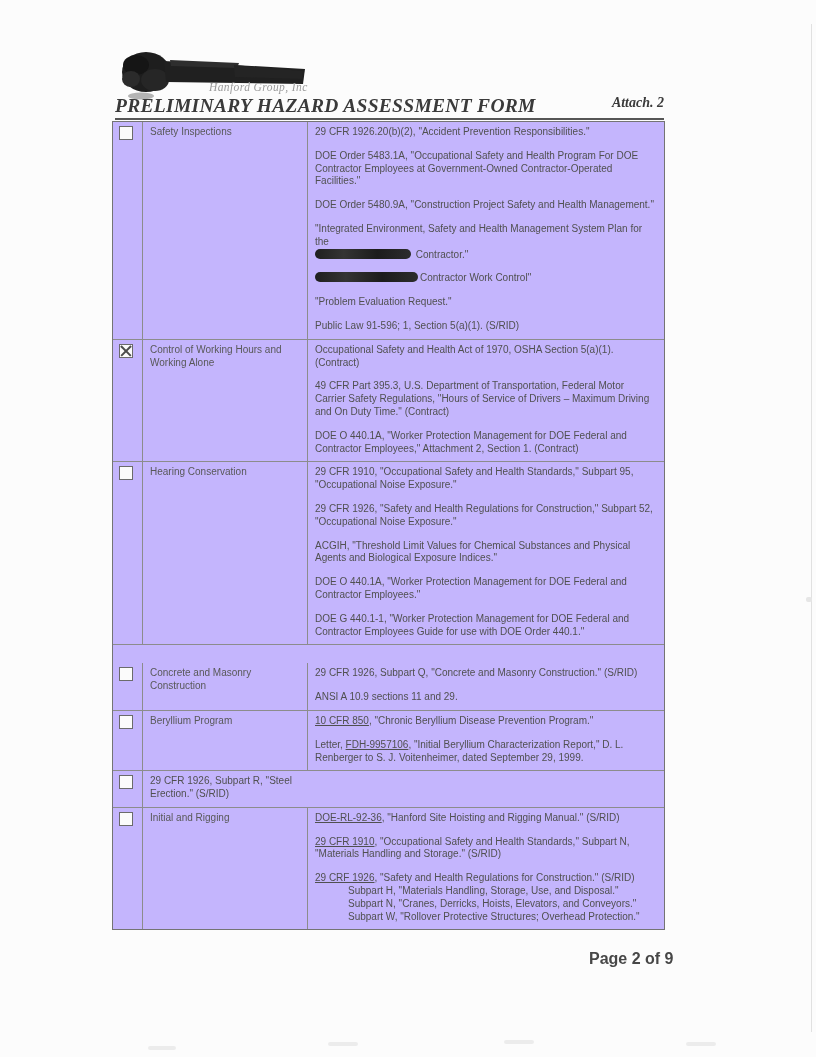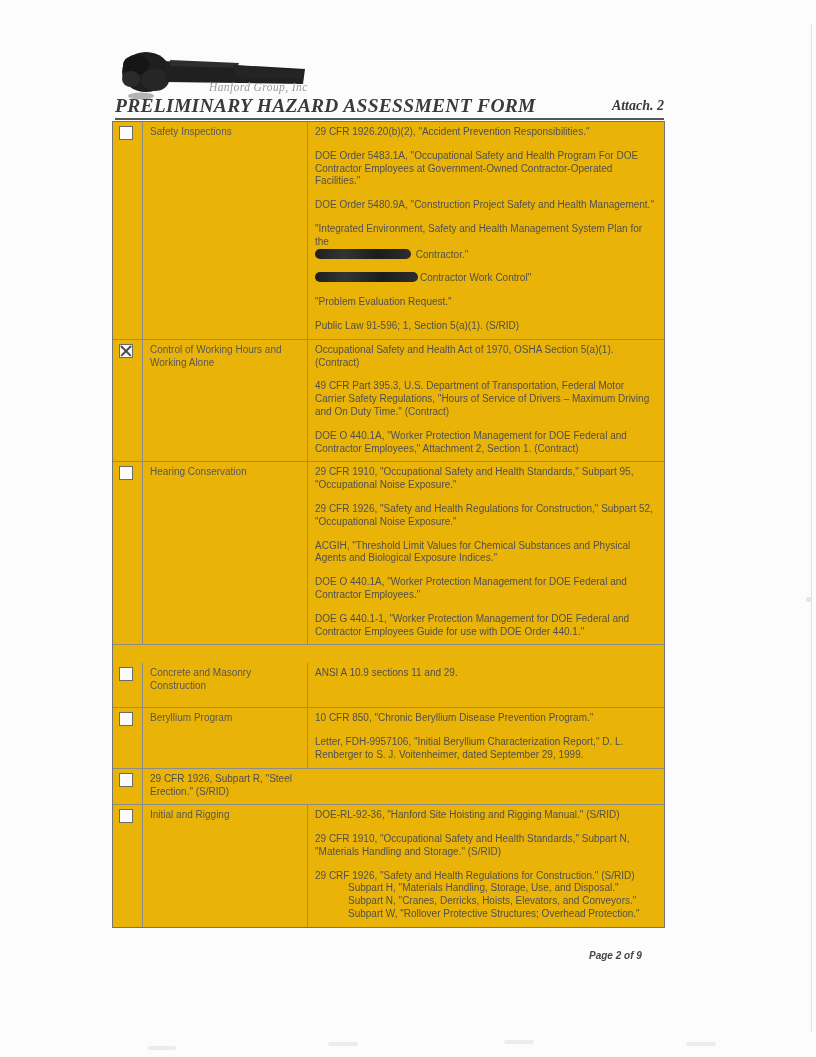--- a/index.html
+++ b/index.html
@@ -11,32 +11,32 @@
 
   
   .logo{position:absolute; left:114px; top:46px; width:205px; height:56px;}
   .logo-subtitle{
     position:absolute; left:209px; top:81px;
     font-family:"Liberation Serif", serif; font-style:italic;
     font-size:11.5px; color:#9b9b9b; letter-spacing:.4px;
   }
   .title-row{
     position:absolute; left:115px; top:95px; width:549px;
-    display:flex; justify-content:space-between; align-items:center;
+    display:flex; justify-content:space-between; align-items:flex-start;
     border-bottom:2px solid #565656; padding-bottom:1px;
     font-family:"Liberation Serif", serif; font-style:italic; font-weight:bold;
     color:#3a3a3a;
   }
   .title{font-size:19.5px; letter-spacing:.3px; white-space:nowrap;}
   .attach{font-size:14px; white-space:nowrap;}
 
   
   .table{
     position:absolute; left:112px; top:121px; width:553px;
-    border:1px solid #747474; background:#eab308;
+    border:1px solid #747474; background:#c4b5fd;
     font-size:10px; line-height:12.8px; box-sizing:border-box;
   }
   .row{display:grid; grid-template-columns:30px 165px 1fr;}
   .row:not(:last-child){border-bottom:1px solid #8c8c8c;}
   .row:nth-child(1){min-height:180px;}
   .row:nth-child(2){min-height:110px;}
   .row:nth-child(3){min-height:168px;}
   .row:nth-child(4){min-height:44px;margin-top:18px;}
   .row:nth-child(5){min-height:56px;}
   .row:nth-child(6){min-height:21px;}
@@ -51,31 +51,31 @@
   }
   .checkbox.checked::before,.checkbox.checked::after{
     content:""; position:absolute; left:-1px; top:5px; width:14px; height:1.6px;
     background:#4c4c4c;
   }
   .checkbox.checked::before{transform:rotate(45deg);}
   .checkbox.checked::after{transform:rotate(-45deg);}
   .para + .para{margin-top:11px;}
   .line{min-height:12.8px;}
   .line.indent{padding-left:33px;}
-  .und{text-underline-offset:1px;}
+  .und{text-decoration:underline; text-underline-offset:1px;}
   .redact{
     display:inline-block; height:10px; border-radius:5px;
     background:linear-gradient(90deg,#1f1f1f,#343434 30%,#1c1c1c 65%,#2d2d2d);
     vertical-align:-1px; margin-right:2px;
   }
 
   
   .footer{
     position:absolute; left:589px; top:950px;
-    font-size:10px; font-weight:bold; font-style:italic; color:#474747;
+    font-size:16px; font-weight:bold; color:#474747;
   }
 
   
   .edge-line{position:absolute; right:4px; top:24px; width:1px; height:1008px; background:#e1e1e1;}
   .smudge{position:absolute; height:4px; border-radius:2px; background:#ececec;}
   .smudge.s1{left:148px; top:1046px; width:28px;}
   .smudge.s2{left:328px; top:1042px; width:30px;}
   .smudge.s3{left:504px; top:1040px; width:30px;}
   .smudge.s4{left:686px; top:1042px; width:30px;}
   .mark{position:absolute; left:806px; top:597px; width:6px; height:5px; background:#e6e6e6; border-radius:2px;}
@@ -175,20 +175,23 @@
           </div>
         </div>
       </div>
       <div class="row">
         <div class="cell cb-cell">
           <div class="checkbox"></div>
         </div>
         <div class="cell cat-cell"><span>Concrete and Masonry Construction</span></div>
         <div class="cell cit-cell">
           <div class="para">
+            <div class="line"><span>29 CFR 1926, Subpart Q, "Concrete and Masonry Construction."  (S/RID)</span></div>
+          </div>
+          <div class="para">
             <div class="line"><span>ANSI A 10.9 sections 11 and 29.</span></div>
           </div>
         </div>
       </div>
       <div class="row">
         <div class="cell cb-cell">
           <div class="checkbox"></div>
         </div>
         <div class="cell cat-cell"><span>Beryllium Program</span></div>
         <div class="cell cit-cell">

